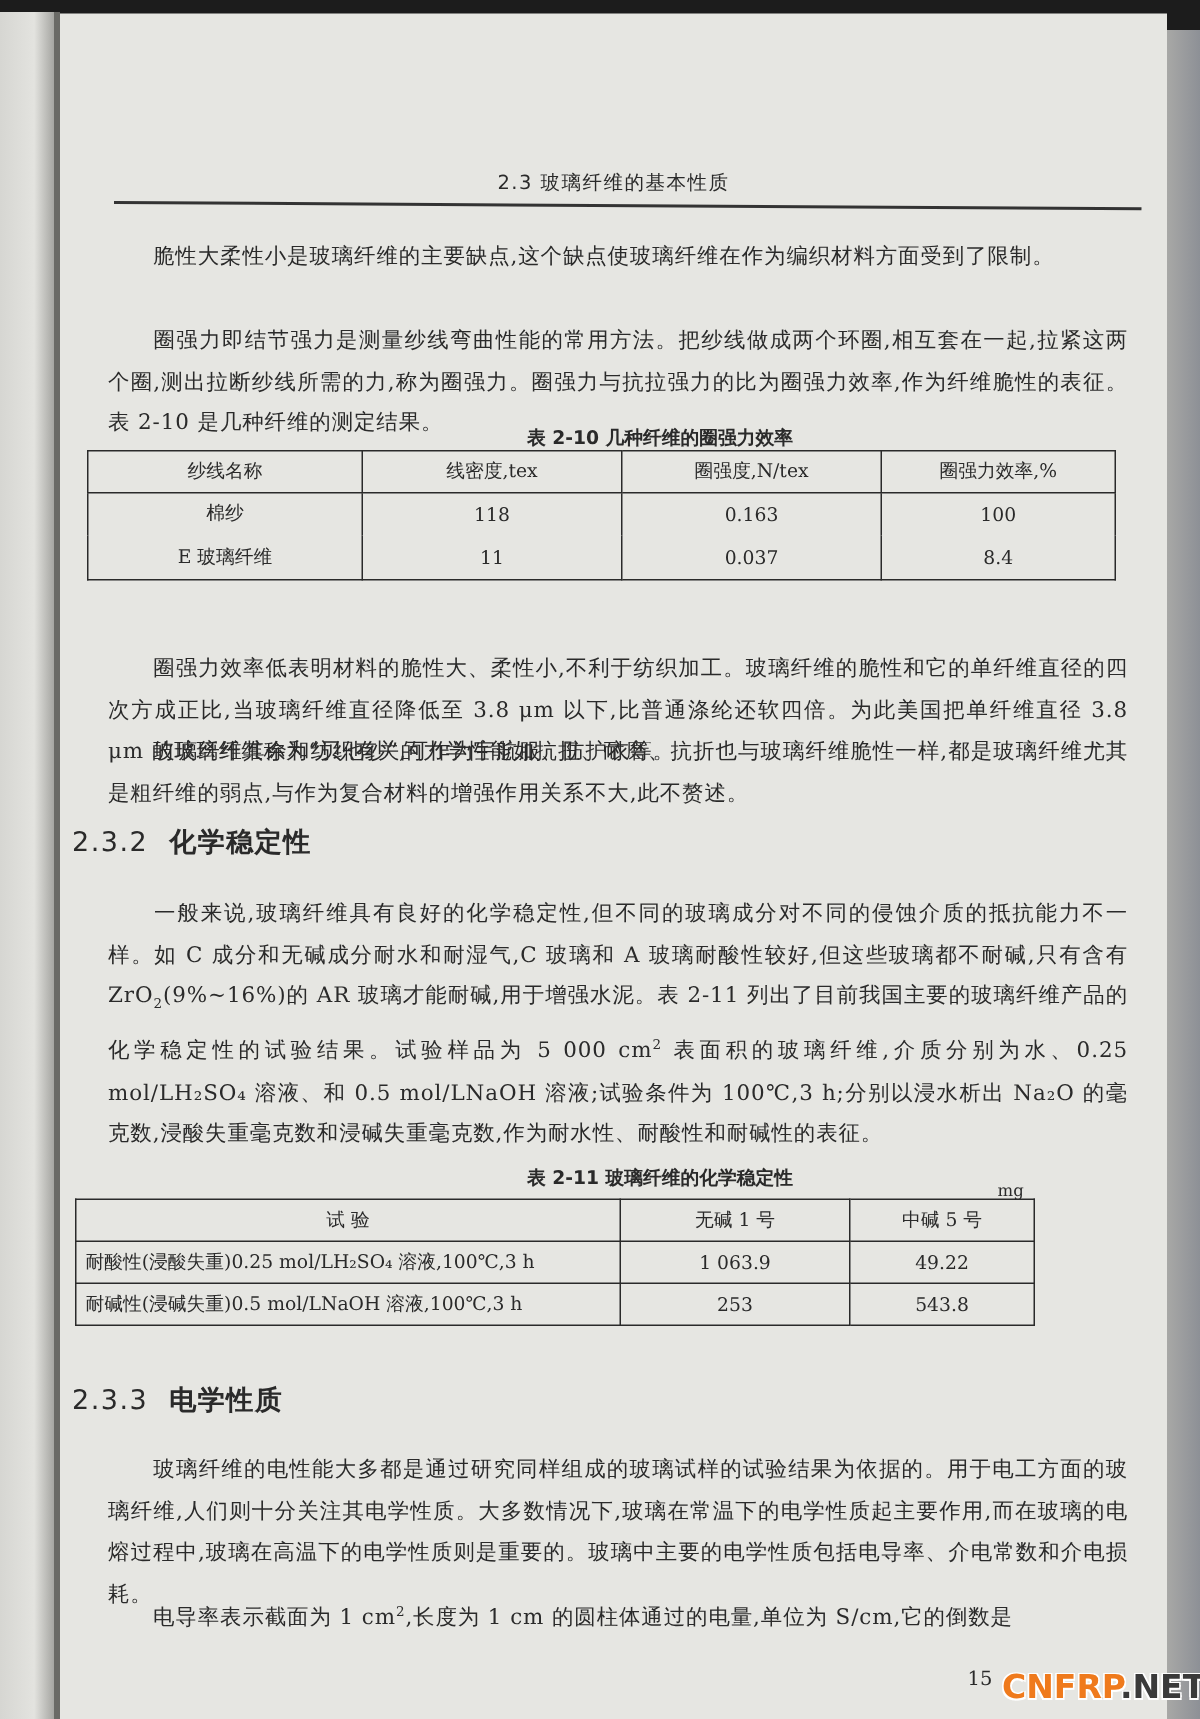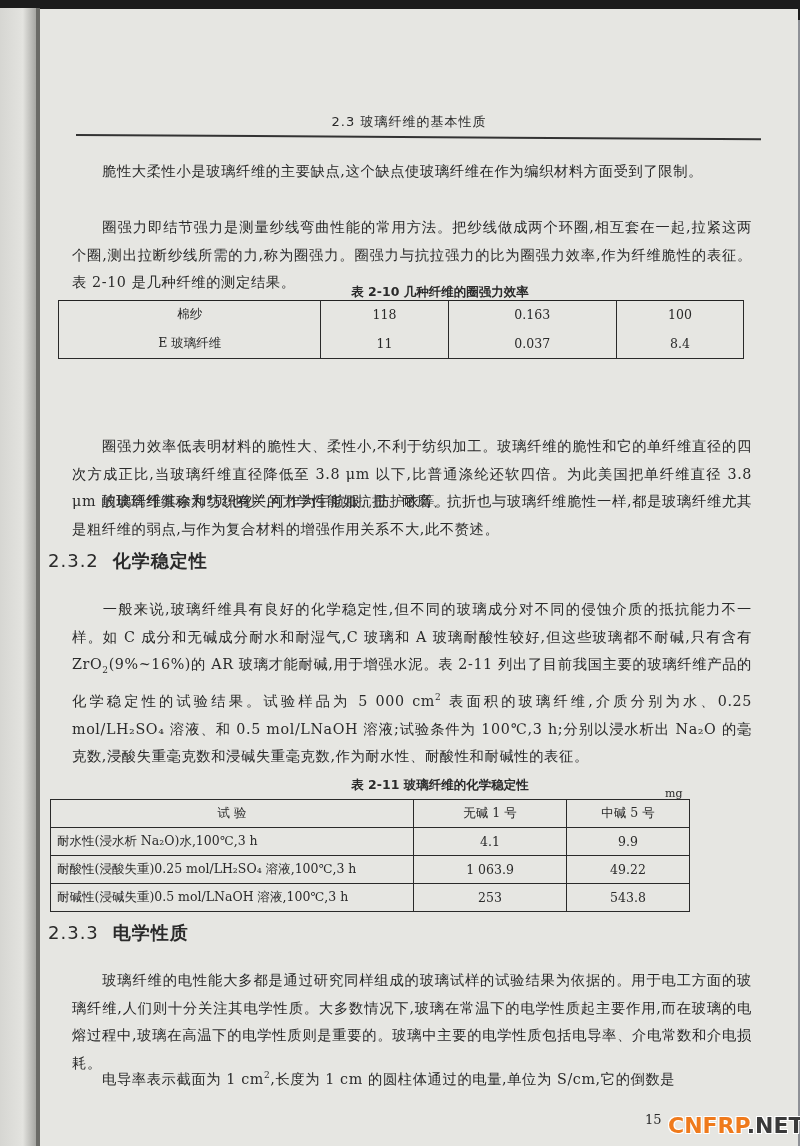--- a/index.html
+++ b/index.html
@@ -1,19 +1,19 @@
 <!DOCTYPE html>
 <html><head>
 <meta charset="utf-8">
 <style>
   html,body{margin:0;padding:0;}
   body{width:800px;height:1146px;position:relative;overflow:hidden;background:#1c1c1c;font-family:"DejaVu Serif","Liberation Serif",serif;color:#2a2a2a;}
   .page-left{position:absolute;left:0;top:8px;width:38px;height:1138px;background:linear-gradient(to right,#d6d6d2,#e3e3df 60%,#9c9c98 100%);}
   .gutter{position:absolute;left:36px;top:8px;width:4px;height:1138px;background:#6a6a66;}
-  .page{position:absolute;left:40px;top:9px;width:738px;height:1137px;background:#e6e6e2;padding-left:20px;}
+  .page{position:absolute;left:40px;top:9px;width:738px;height:1137px;background:#e6e6e2;}
   .right-edge{position:absolute;left:778px;top:20px;width:22px;height:1126px;background:linear-gradient(to right,#a8a8a6,#8d9096);}
   .running-head{position:absolute;left:0;width:738px;top:104px;text-align:center;font-size:13px;font-family:"DejaVu Sans","Liberation Sans",sans-serif;letter-spacing:1px;}
   .head-rule{position:absolute;left:36px;top:125px;width:685px;height:2px;background:#333;transform:rotate(0.35deg);transform-origin:left;}
   .para{position:absolute;left:32px;width:680px;font-size:14.3px;line-height:27.5px;text-align:justify;letter-spacing:0.6px;}
   .para .ind{display:inline-block;width:30px;}
   .caption{position:absolute;left:0;width:800px;text-align:center;font-size:12.5px;font-weight:bold;font-family:"DejaVu Sans","Liberation Sans",sans-serif;}
   .unit{position:absolute;font-size:11px;}
   table{position:absolute;border-collapse:collapse;font-size:12.5px;}
   table td,table th{border:1px solid #2a2a2a;font-weight:normal;text-align:center;padding:0 6px;}
   table.outer{border:1.6px solid #222;}
@@ -38,20 +38,26 @@
   <div class="head-rule"></div>
 
   <div class="para" style="top:149px;"><span class="ind"></span><span>脆性大柔性小是玻璃纤维的主要缺点,这个缺点使玻璃纤维在作为编织材料方面受到了限制。</span></div>
 
   <div class="para" style="top:205px;"><span class="ind"></span><span>圈强力即结节强力是测量纱线弯曲性能的常用方法。把纱线做成两个环圈,相互套在一起,拉紧这两个圈,测出拉断纱线所需的力,称为圈强力。圈强力与抗拉强力的比为圈强力效率,作为纤维脆性的表征。表 2-10 是几种纤维的测定结果。</span></div>
 
   <div class="caption" style="top:275px;">表 2-10  几种纤维的圈强力效率</div>
 
   <table class="outer" style="left:18px;top:291px;width:686px;">
     <tbody>
+        <tr style="height:28px;">
+      <th style="width:170px;">纱线名称</th>
+      <th style="width:160px;">线密度,tex</th>
+      <th style="width:160px;">圈强度,N/tex</th>
+      <th>圈强力效率,%</th>
+    </tr>
     <tr style="height:28px;">
       <td style="border-top:none;border-bottom:none;">棉纱</td>
       <td style="border-top:none;border-bottom:none;">118</td>
       <td style="border-top:none;border-bottom:none;">0.163</td>
       <td style="border-top:none;border-bottom:none;">100</td>
     </tr>
     <tr style="height:30px;">
       <td style="border-top:none;">E 玻璃纤维</td>
       <td style="border-top:none;">11</td>
       <td style="border-top:none;">0.037</td>
@@ -72,25 +78,20 @@
   <div class="unit" style="left:625px;top:778px;">mg</div>
 
   <table class="outer" style="left:10px;top:790px;width:640px;">
     <tbody>
         <tr style="height:28px;">
       <th style="width:350px;">试    验</th>
       <th style="width:140px;">无碱 1 号</th>
       <th>中碱 5 号</th>
     </tr>
     <tr style="height:28px;">
-      <td style="text-align:left;">耐水性(浸水析 Na₂O)水,100℃,3 h</td>
-      <td>4.1</td>
-      <td>9.9</td>
-    </tr>
-    <tr style="height:28px;">
       <td style="text-align:left;">耐酸性(浸酸失重)0.25 mol/LH₂SO₄ 溶液,100℃,3 h</td>
       <td>1 063.9</td>
       <td>49.22</td>
     </tr>
     <tr style="height:28px;">
       <td style="text-align:left;">耐碱性(浸碱失重)0.5 mol/LNaOH 溶液,100℃,3 h</td>
       <td>253</td>
       <td>543.8</td>
     </tr>
   </tbody>

